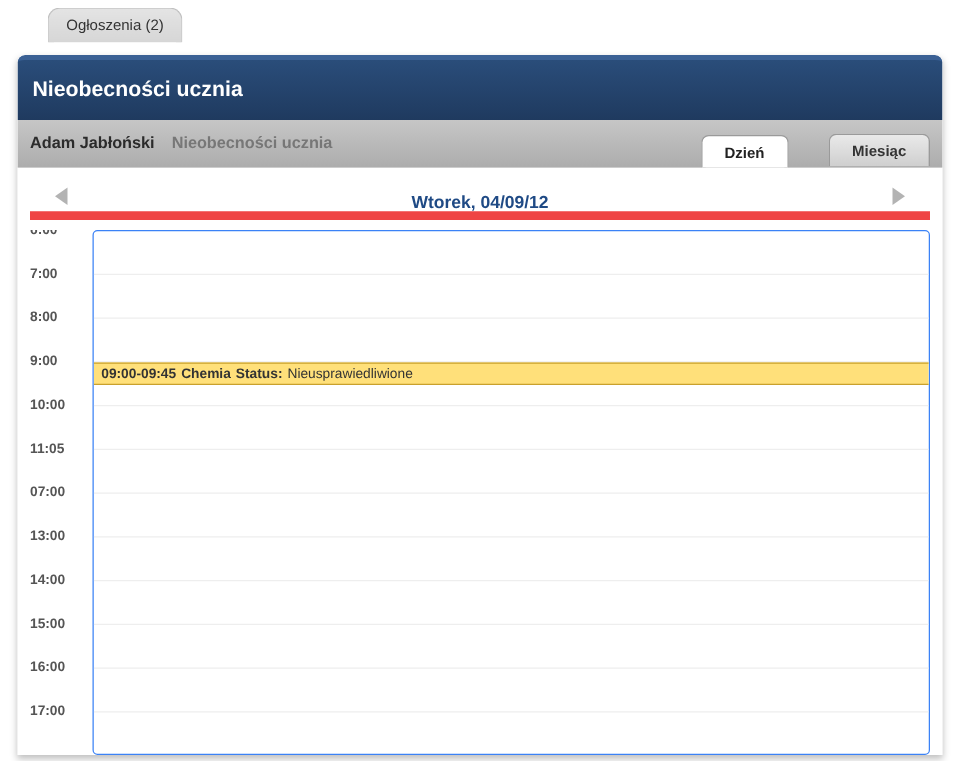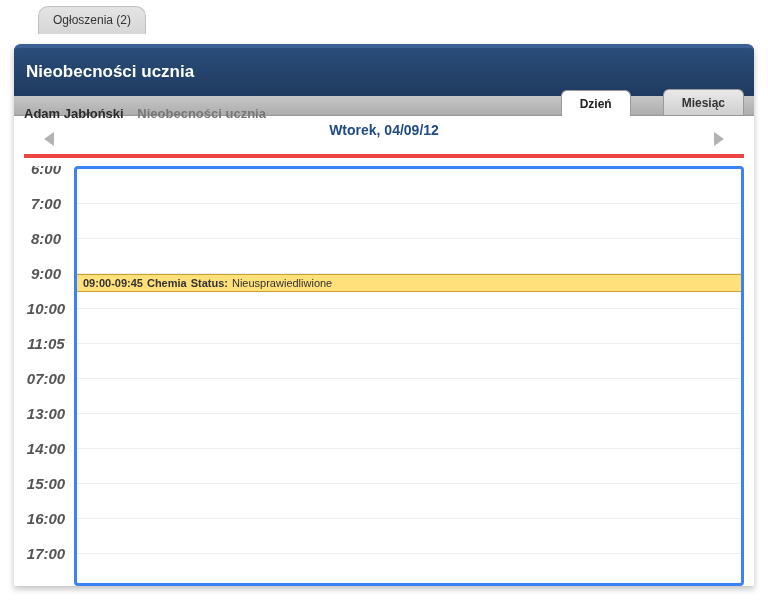--- a/index.html
+++ b/index.html
@@ -40,21 +40,21 @@
     color: #fff;
     font-weight: bold;
     font-size: 17px;
     padding: 14px 16px 14px 12px;
     border-top: 4px solid #3a6094;
     border-top-left-radius: 6px;
     border-top-right-radius: 6px;
   }
   .subheader {
     background: linear-gradient(#c6c6c6, #adadad);
-    height: 20px;
+    height: 38px;
     position: relative;
     border-bottom: 1px solid #999;
   }
   .breadcrumb {
     position: absolute;
     left: 10px;
     top: 10px;
     font-size: 13px;
   }
   .breadcrumb .student {
@@ -92,25 +92,25 @@
     color: #222;
     position: relative;
     top: 1px;
   }
   .content {
     background: #fff;
     padding: 6px 10px 0 10px;
   }
   .date-nav {
     display: flex;
-    align-items: flex-start;
+    align-items: flex-end;
     justify-content: center;
     position: relative;
     height: 36px;
-    border-bottom: 4px solid #ef4444;
+    border-bottom: 7px solid #ef4444;
   }
   .date-nav .arrow {
     position: absolute;
     top: 10px;
     width: 0; height: 0;
     cursor: pointer;
   }
   .date-nav .arrow.left {
     left: 20px;
     border-top: 7px solid transparent;
@@ -133,32 +133,31 @@
     height: 420px;
     overflow: hidden;
     margin-top: 8px;
   }
   .time-col {
     width: 50px;
     flex: none;
   }
   .time-cell {
     height: 35px;
-    text-align: center;
+    text-align: left;
     padding-right: 6px;
-    font-size: 15px;
+    font-size: 11px;
     font-weight: bold;
     color: #555;
     position: relative;
     top: -6px;
-    font-style: italic;
   }
   .grid-col {
     flex: 1;
-    border: 3px solid #3b82f6;
+    border: 1px solid #3b82f6;
     border-radius: 4px;
     position: relative;
     overflow: hidden;
   }
   .grid-row {
     height: 35px;
     border-bottom: 1px solid #eeeeee;
   }
   .grid-row:last-child { border-bottom: none; }
   .event {

